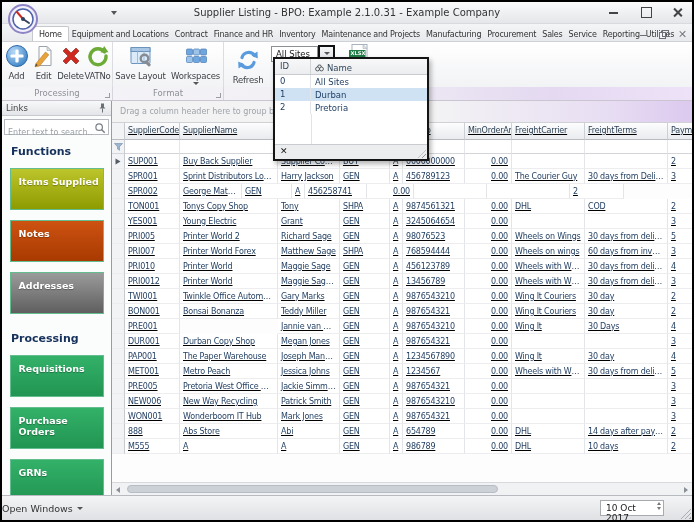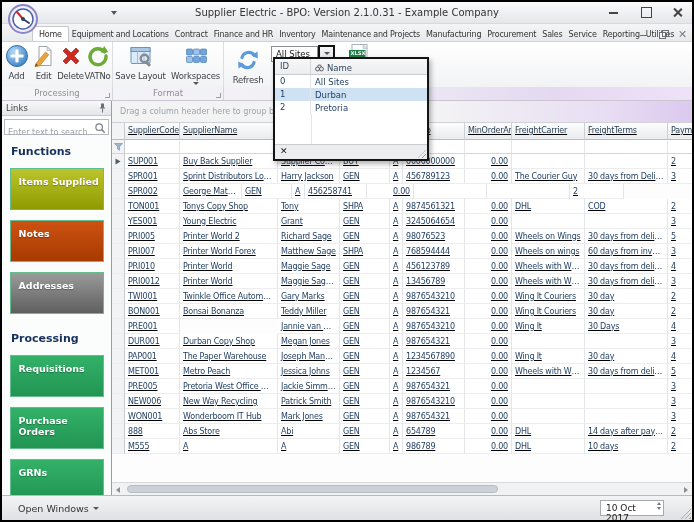--- a/index.html
+++ b/index.html
@@ -77,21 +77,21 @@
   .ind { background:#f2f3f4 !important; border-right:1px solid #c7cace !important; display:flex; align-items:center; justify-content:center; padding:0 !important; }
   .rowsbox { flex:1; overflow:hidden; background:#fdfdfe; }
   .hscroll { height:13px; flex-shrink:0; background:#f1f2f4; border-top:1px solid #d7d9dc; position:relative; }
   .hs-thumb { position:absolute; left:15px; top:2px; width:64%; height:8px; background:#ccd1d7; border:1px solid #b7bdc4; border-radius:5px; }
   .hs-arrow { position:absolute; top:4px; width:0; height:0; border-top:3px solid transparent; border-bottom:3px solid transparent; }
   .hs-left { left:4px; border-right:4px solid #8a9097; }
   .hs-right { right:4px; border-left:4px solid #8a9097; }
 
   
   .statusbar { height:25px; flex-shrink:0; background:linear-gradient(#f3f4f5,#dfe1e4); border-top:1px solid #b7babe; position:relative; display:flex; align-items:center; }
-  .openwin { font-size:9.5px; color:#333; margin-left:16px; display:flex; align-items:center; gap:4px; }
+  .openwin { font-size:9.5px; color:#333; margin-left:0; display:flex; align-items:center; gap:4px; }
   .datebox { position:absolute; right:28px; top:4px; width:64px; height:16px; background:#fff; border:1px solid #a7abb0; font-size:9px; color:#222; padding:2px 12px 0 5px; }
   .spin { position:absolute; right:2px; top:1px; display:flex; flex-direction:column; gap:2px; }
   .tri-up-s { width:0;height:0;border-left:2.5px solid transparent;border-right:2.5px solid transparent;border-bottom:3.5px solid #777; }
   .tri-down-s { width:0;height:0;border-left:2.5px solid transparent;border-right:2.5px solid transparent;border-top:3.5px solid #777; }
   .grip { position:absolute; right:1px; bottom:1px; width:11px; height:11px; background:repeating-linear-gradient(135deg, transparent 0 2px, #adadad 2px 3px); clip-path:polygon(100% 0,100% 100%,0 100%); }
 
   
   .popup { position:absolute; left:271px; top:55px; width:156px; height:104px; background:#fff; border:2px solid #141414; z-index:60; display:flex; flex-direction:column; box-shadow:2px 3px 5px rgba(0,0,0,.3); }
   .pophead { height:16px; display:flex; background:linear-gradient(#f8f8f9,#ebedef); border-bottom:1px solid #c8cbcf; font-size:8.5px; color:#32465a; flex-shrink:0; }
   .pid { width:36px; padding:2px 0 0 5px; border-right:1px solid #d3d5d9; flex-shrink:0; }
@@ -115,21 +115,21 @@
     <div class="app-logo">
       <svg width="32" height="32" viewBox="0 0 32 32">
         <circle cx="16" cy="16" r="14" fill="#f2eefa" stroke="#8d84c6" stroke-width="2"></circle>
         <circle cx="16" cy="16" r="10" fill="#fff" stroke="#4a62a8" stroke-width="1.5"></circle>
         <path d="M16 16 L10 9" stroke="#cc2a20" stroke-width="2" stroke-linecap="round"></path>
         <path d="M16 16 L22 20" stroke="#33415e" stroke-width="2" stroke-linecap="round"></path>
         <circle cx="16" cy="16" r="2" fill="#33415e"></circle>
       </svg>
     </div>
     <span class="qat-arrow"></span>
-    <div class="win-title">Supplier Electric - BPO: Version 2.1.0.31 - Example Company</div>
+    <div class="win-title">Supplier Listing - BPO: Example 2.1.0.31 - Example Company</div>
     <div class="win-controls">
       <div class="wc wc-min"></div>
       <div class="wc wc-max"></div>
       <div class="wc wc-close"></div>
     </div>
   </div>
 
   <div class="tabstrip">
     <div id="tabs-host" style="display:flex;align-items:flex-end;">
         <div class="tab active">Home</div>

